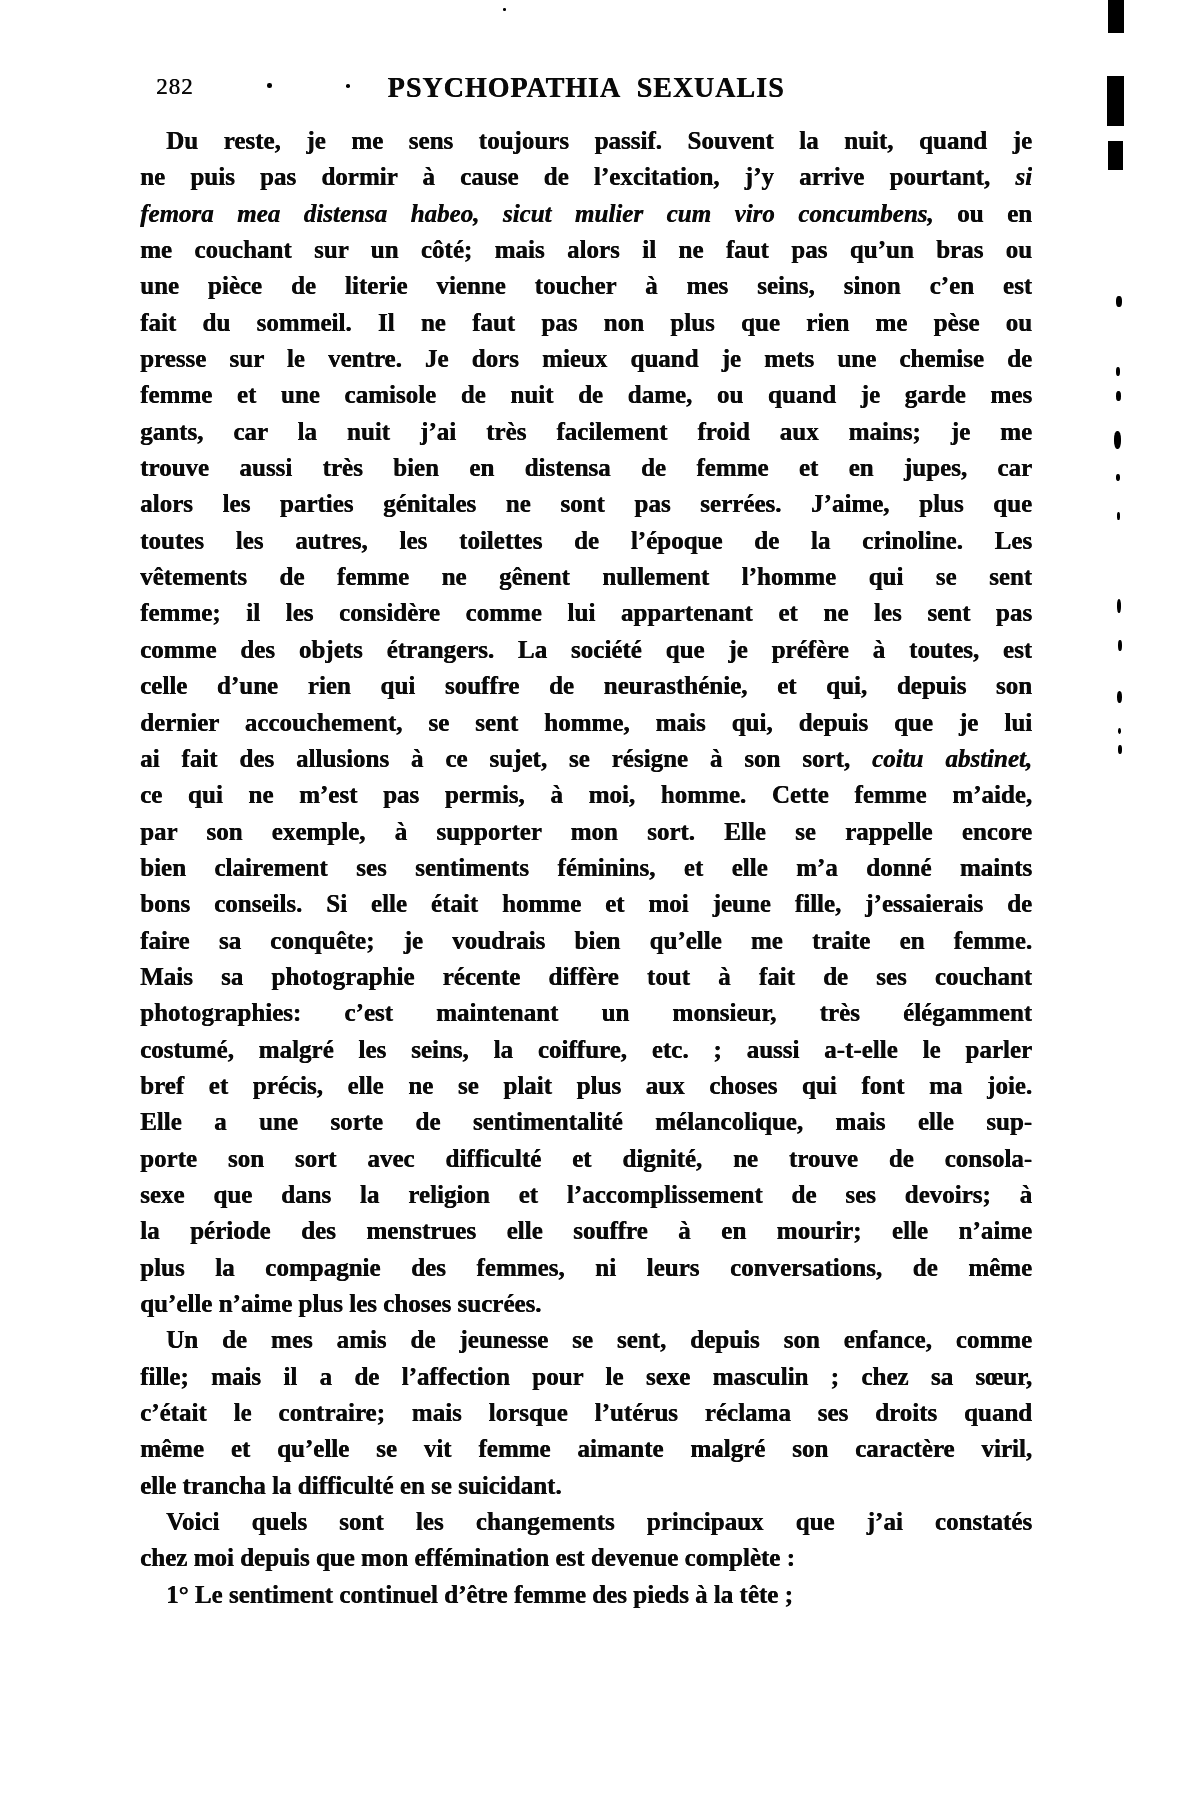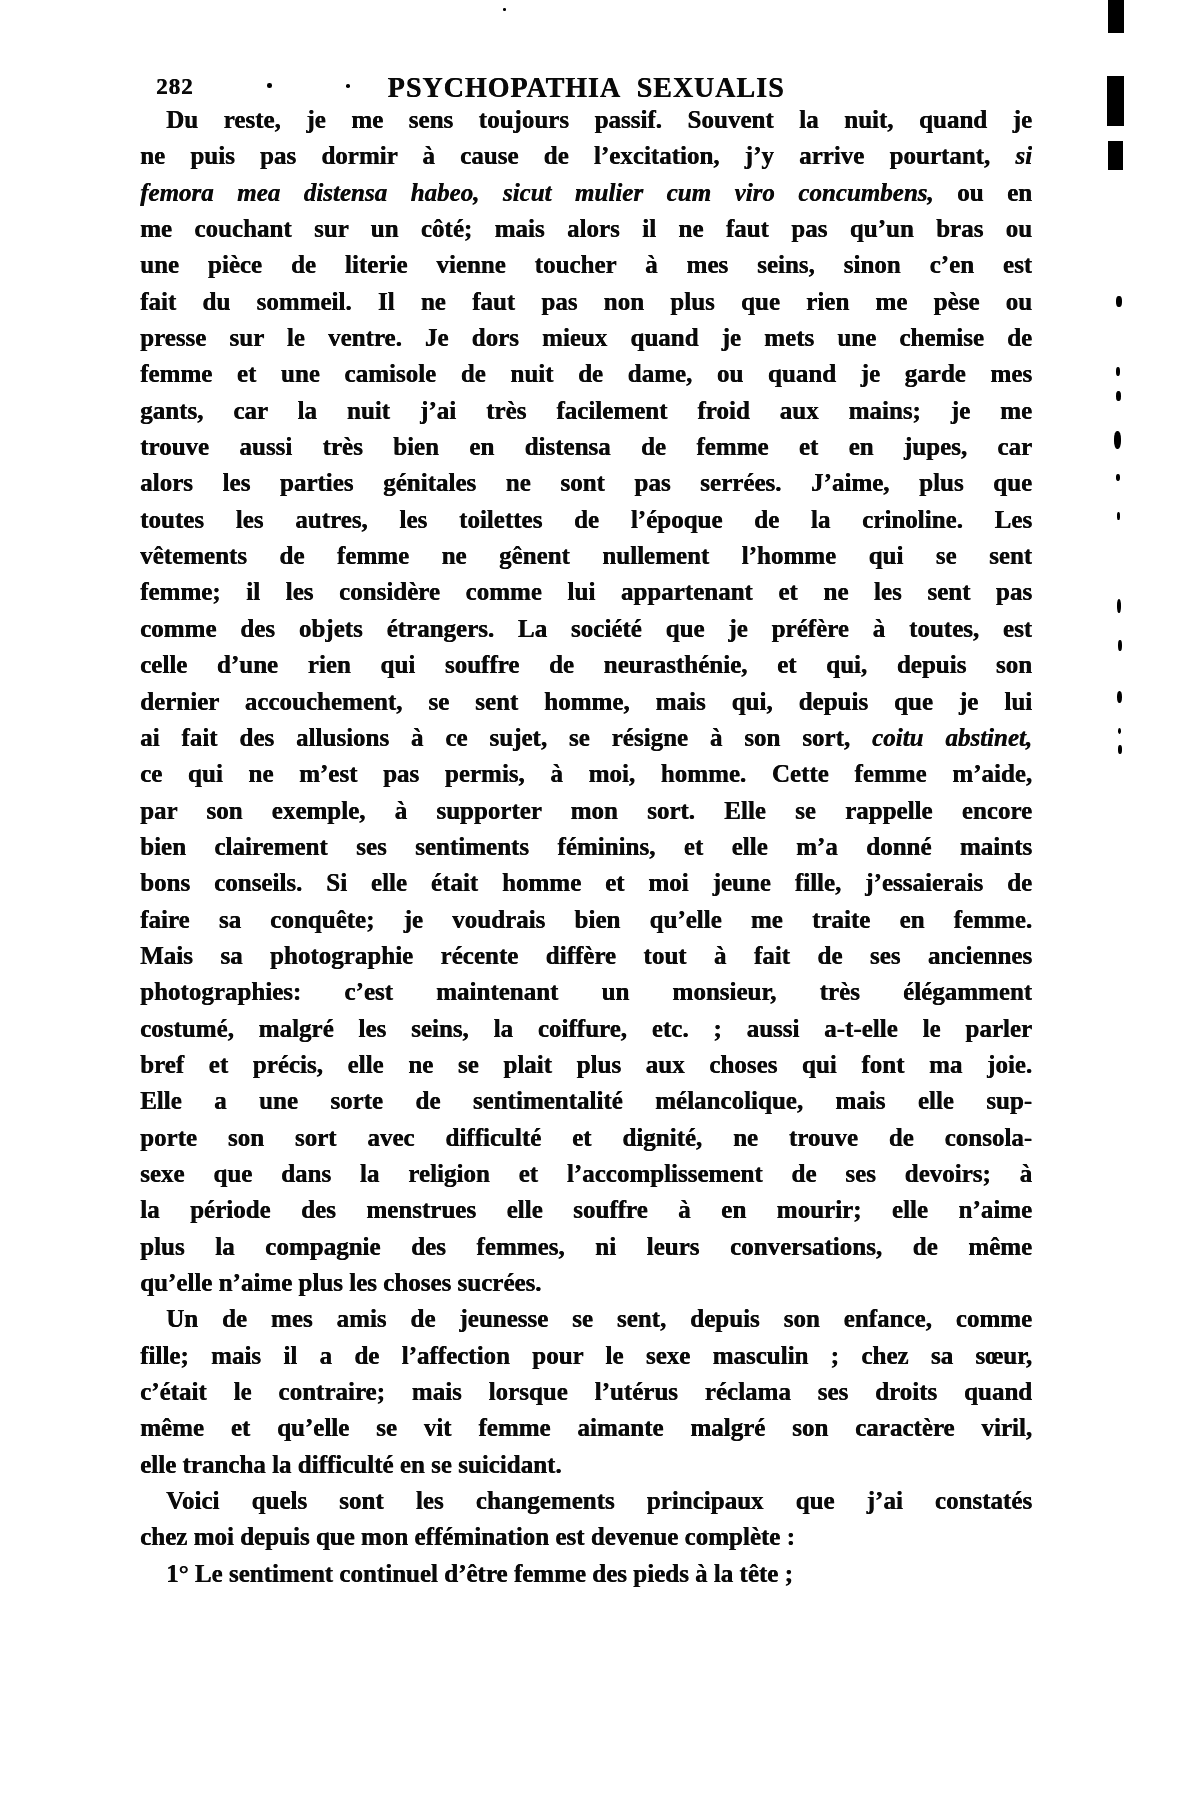--- a/index.html
+++ b/index.html
@@ -8,34 +8,34 @@
     background: #ffffff;
     position: relative;
     font-family: "Liberation Serif", serif;
     color: #0a0a0a;
     overflow: hidden;
   }
   .page { position: absolute; inset: 0; background: #ffffff; }
 
   .page-number {
     position: absolute; left: 156px; top: 74px;
-    font-size: 23px; font-weight: 700; letter-spacing: 1px;
+    font-size: 23px; font-weight: 400; letter-spacing: 1px;
     text-shadow: 0.5px 0 0 currentColor;
   }
   .running-title {
     position: absolute; left: 140px; top: 70px; width: 892px;
     text-align: center;
     font-size: 28px; font-weight: 700;
     letter-spacing: 1px; word-spacing: 9px;
     transform: scaleY(1.08); transform-origin: top center;
     text-shadow: 0.5px 0 0 currentColor;
   }
 
   .body-text {
-    position: absolute; left: 140px; top: 102px; width: 892px;
+    position: absolute; left: 140px; top: 123px; width: 892px;
     font-size: 25px; font-weight: 700;
   }
   .line {
     height: 36.35px; line-height: 36.35px;
     text-align: justify; text-align-last: justify;
     overflow: hidden; white-space: nowrap;
     text-shadow: 0.45px 0 0 currentColor;
   }
   .line.indent { text-indent: 26px; }
   .line.last { text-align-last: left; }
@@ -70,21 +70,21 @@
       <div class="line"><span>femme; il les considère comme lui appartenant et ne les sent pas</span></div>
       <div class="line"><span>comme des objets étrangers. La société que je préfère à toutes, est</span></div>
       <div class="line"><span>celle d’une rien qui souffre de neurasthénie, et qui, depuis son</span></div>
       <div class="line"><span>dernier accouchement, se sent homme, mais qui, depuis que je lui</span></div>
       <div class="line"><span>ai fait des allusions à ce sujet, se résigne à son sort, </span><span class="it">coitu abstinet,</span></div>
       <div class="line"><span>ce qui ne m’est pas permis, à moi, homme. Cette femme m’aide,</span></div>
       <div class="line"><span>par son exemple, à supporter mon sort. Elle se rappelle encore</span></div>
       <div class="line"><span>bien clairement ses sentiments féminins, et elle m’a donné maints</span></div>
       <div class="line"><span>bons conseils. Si elle était homme et moi jeune fille, j’essaierais de</span></div>
       <div class="line"><span>faire sa conquête; je voudrais bien qu’elle me traite en femme.</span></div>
-      <div class="line"><span>Mais sa photographie récente diffère tout à fait de ses anciennes</span></div>
+      <div class="line"><span>Mais sa photographie récente diffère tout à fait de ses couchant</span></div>
       <div class="line"><span>photographies: c’est maintenant un monsieur, très élégamment</span></div>
       <div class="line"><span>costumé, malgré les seins, la coiffure, etc. ; aussi a-t-elle le parler</span></div>
       <div class="line"><span>bref et précis, elle ne se plait plus aux choses qui font ma joie.</span></div>
       <div class="line"><span>Elle a une sorte de sentimentalité mélancolique, mais elle sup-</span></div>
       <div class="line"><span>porte son sort avec difficulté et dignité, ne trouve de consola-</span></div>
       <div class="line"><span>sexe que dans la religion et l’accomplissement de ses devoirs; à</span></div>
       <div class="line"><span>la période des menstrues elle souffre à en mourir; elle n’aime</span></div>
       <div class="line"><span>plus la compagnie des femmes, ni leurs conversations, de même</span></div>
       <div class="line last"><span>qu’elle n’aime plus les choses sucrées.</span></div>
       <div class="line indent"><span>Un de mes amis de jeunesse se sent, depuis son enfance, comme</span></div>

